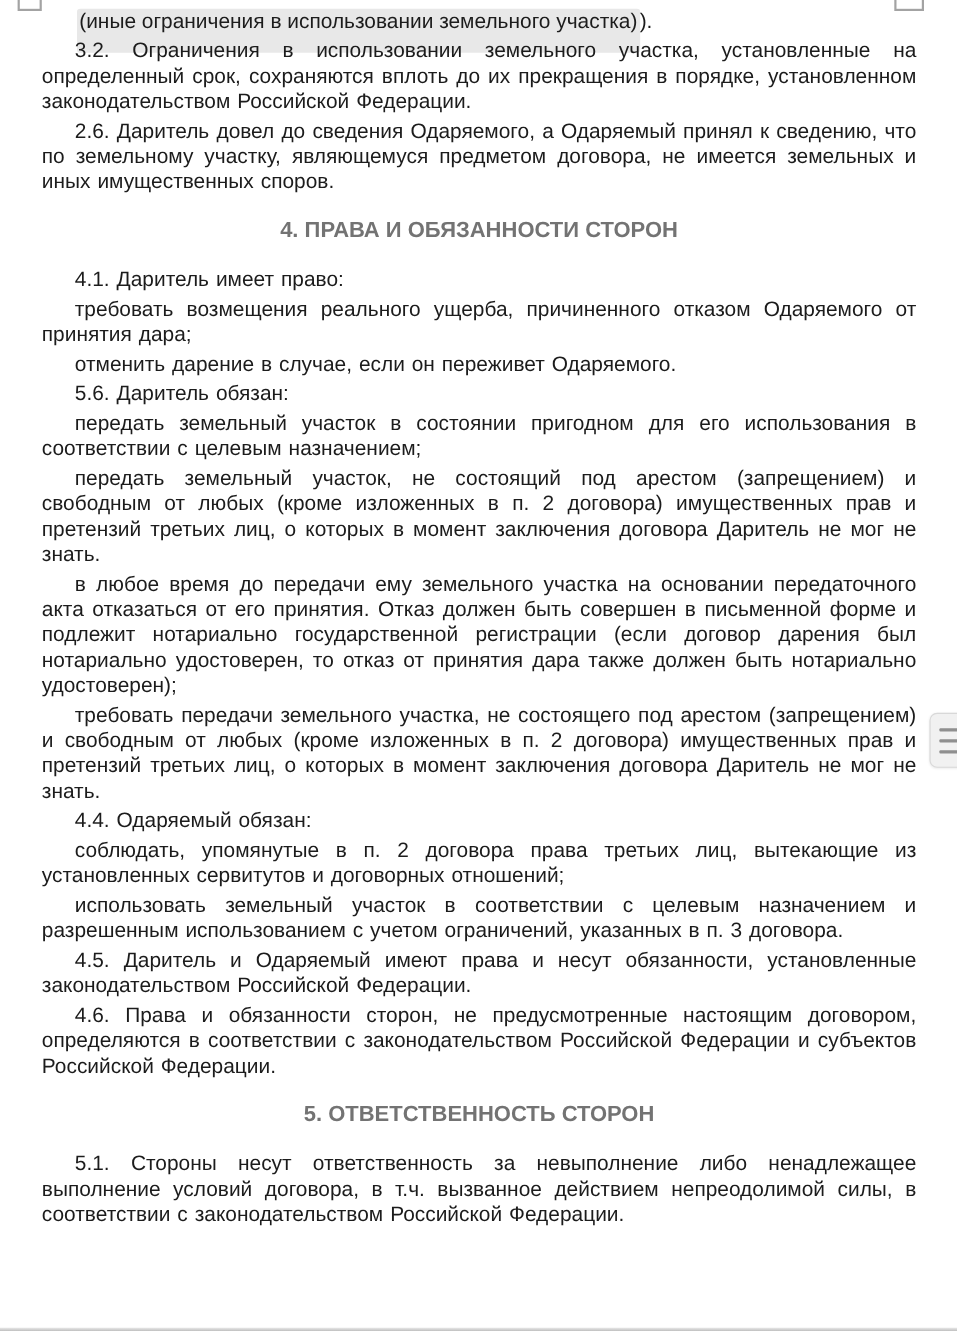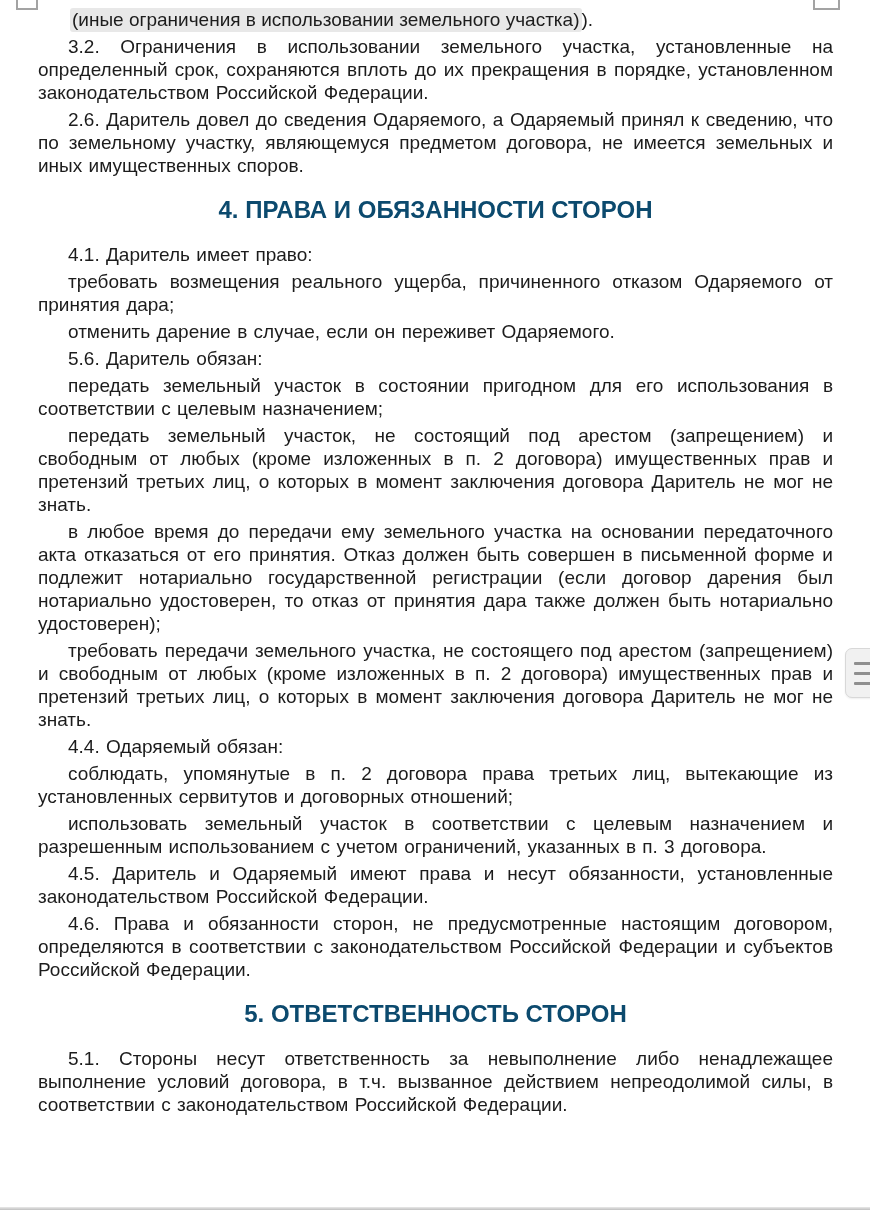--- a/index.html
+++ b/index.html
@@ -35,31 +35,31 @@
     text-indent: 30px;
     word-spacing: 1px;
   }
   p.fragment {
     margin: 0;
     text-align: left;
     text-indent: 36px;
   }
   h2.sect {
     margin: 21px 0 22px 0;
-    font-size: 24px;
+    font-size: 20px;
     line-height: 23px;
     font-weight: bold;
     text-align: center;
     text-indent: 0;
-    color: #0c4a6e;
+    color: #737373;
   }
   .hl {
     background: #e8e8e8;
     border-radius: 3px;
-    padding: 1px 2px 2px 2px;
+    padding: 1px 2px 18px 2px;
   }
   .italic {
   }
   
   .corner-marker {
     position: absolute;
     border: 2px solid #a3a3a3;
     background: #ffffff;
     height: 20px;
     top: -10px;

